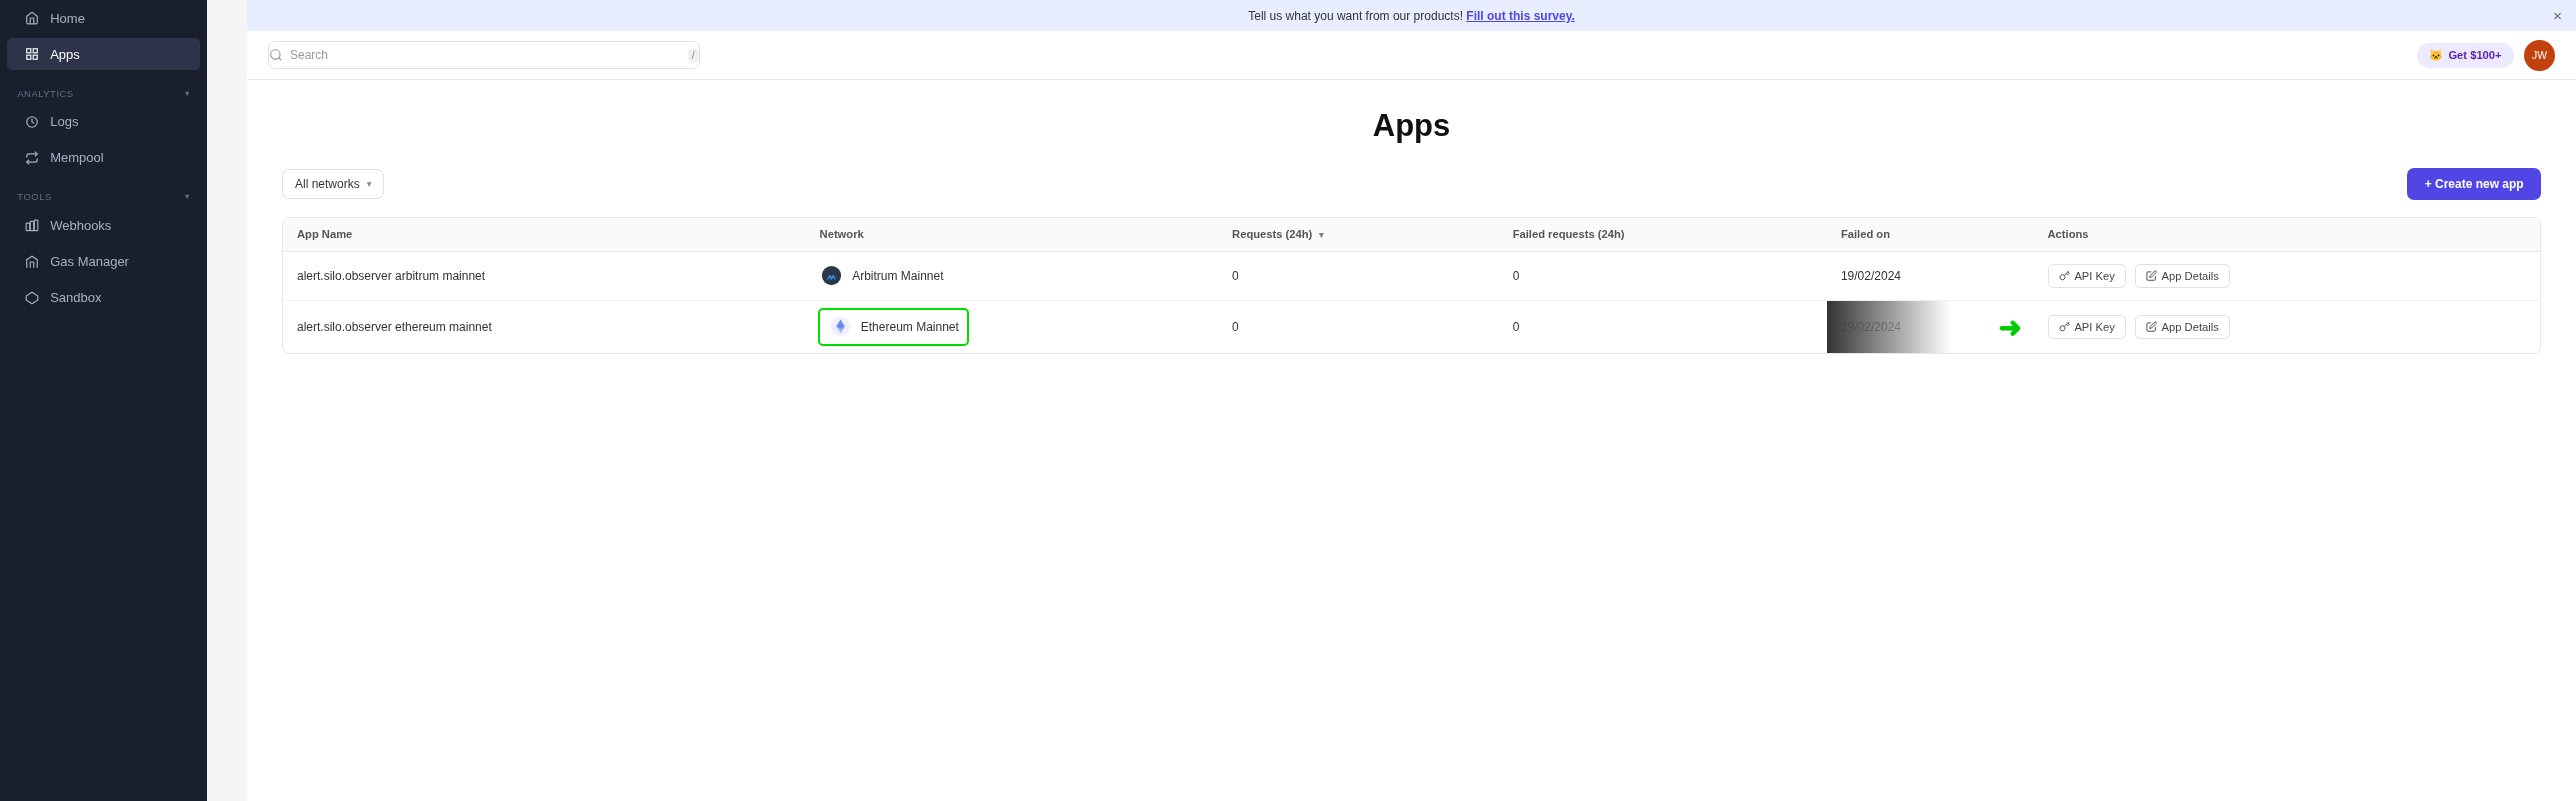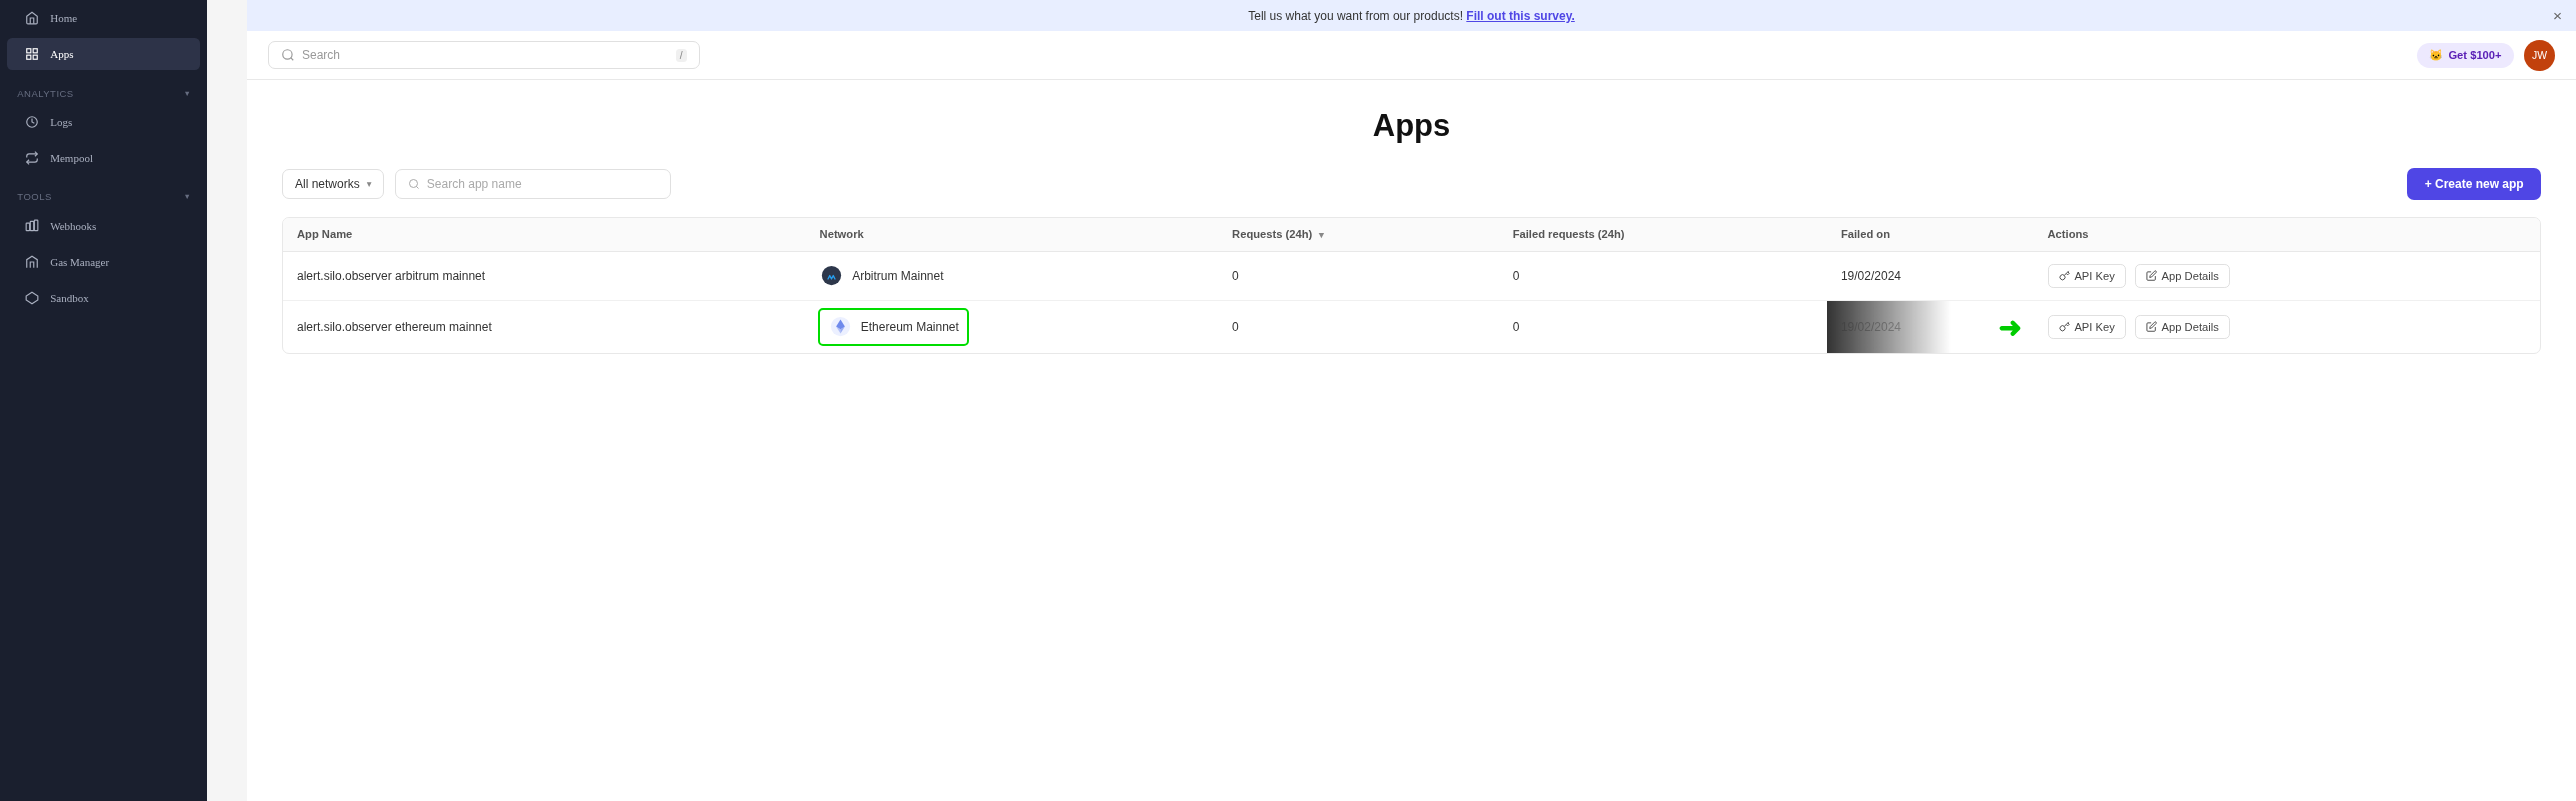--- a/index.html
+++ b/index.html
@@ -30,25 +30,24 @@
       width: 24px;
       height: 24px;
     }
     .sidebar-nav-item {
       display: flex;
       align-items: center;
       gap: 10.4px;
       padding: 8.6px 17.3px;
       cursor: pointer;
       color: #aab0c0;
-      font-size: 11px;
+      font-size: 13px;
       border-radius: 5.2px;
       margin: 1.7px 7px;
       transition: background 0.15s;
-      font-family: Liberation Serif, serif;
     }
     .sidebar-nav-item.active { background: #2d3348; color: #fff; }
     .sidebar-section-label {
       padding: 15.5px 17.3px 5.2px 17.3px;
       font-size: 9.5px;
       color: #666d80;
       text-transform: uppercase;
       letter-spacing: 0.05em;
       display: flex;
       justify-content: space-between;
@@ -97,21 +96,21 @@
       padding: 8.6px 21px;
       border-bottom: 0.9px solid #e8e8e8;
       gap: 14px;
     }
     .search-box {
       display: flex;
       align-items: center;
       gap: 7px;
       border: 0.9px solid #e0e0e0;
       border-radius: 7px;
-      padding: 6px 12px;
+      padding: 6px 0;
       flex: 1;
       max-width: 432px;
       font-size: 12px;
       color: #666;
       cursor: text;
     }
     .search-kbd {
       margin-left: auto;
       background: #f0f0f0;
       border-radius: 3.5px;
@@ -403,27 +402,20 @@
   </div>
 
   <div class="page-content">
 
     <h1 class="page-title">Apps</h1>
 
     <div class="toolbar">
       <div class="network-select">
         <span>All networks</span>
         <span style="font-size:9.5px;color:#888">▾</span>
-      </div>
-      <div class="app-search">
-        <svg width="12" height="12" viewBox="0 0 24 24" fill="none" stroke="#aaa" stroke-width="2">
-            <circle cx="11" cy="11" r="8"></circle>
-            <line x1="21" y1="21" x2="16.65" y2="16.65"></line>
-          </svg>
-        <span style="color:#aaa;font-size:12px">Search app name</span>
       </div>
       <button class="create-btn">
         <span>+ Create new app</span>
       </button>
     </div>
 
     <div class="table-container">
       <table class="table">
         <thead>
           <tr>

